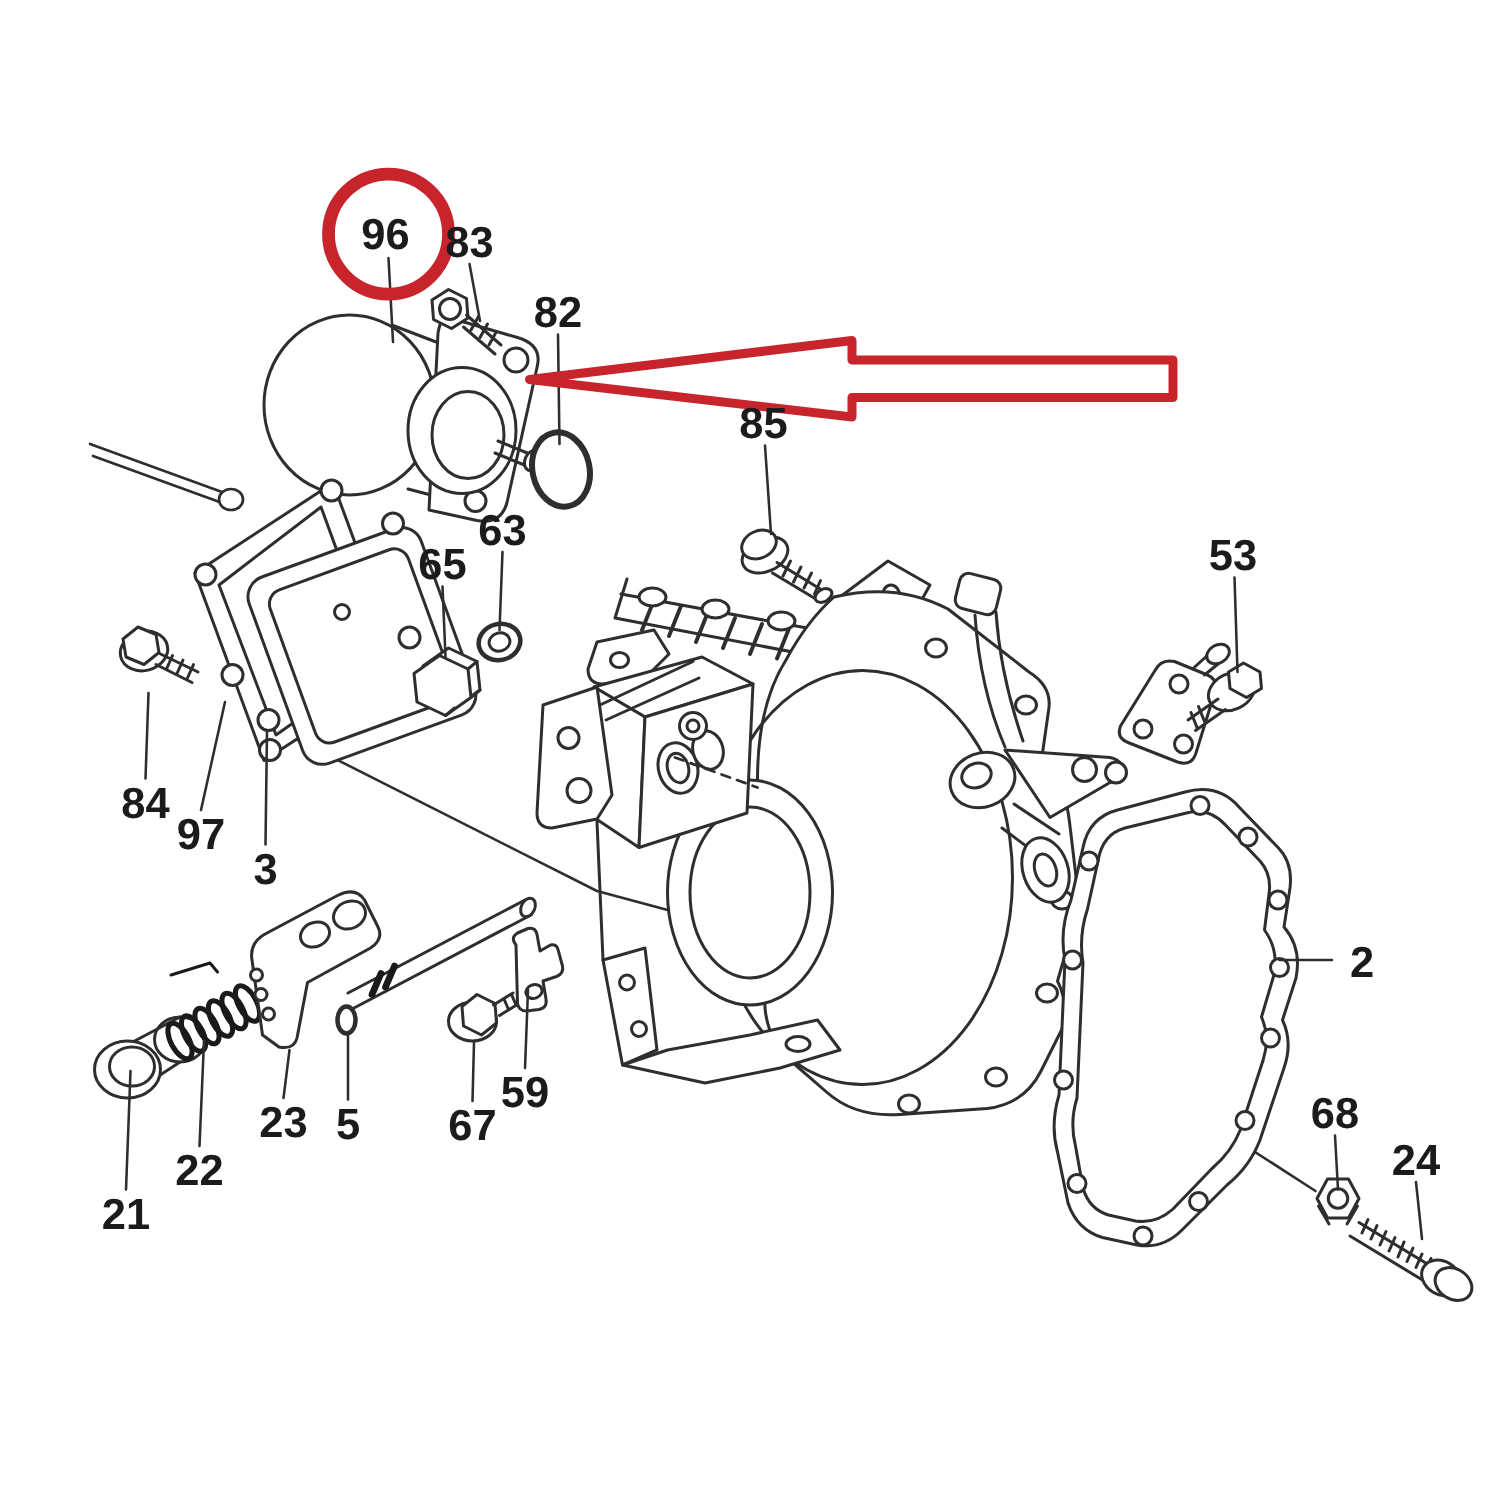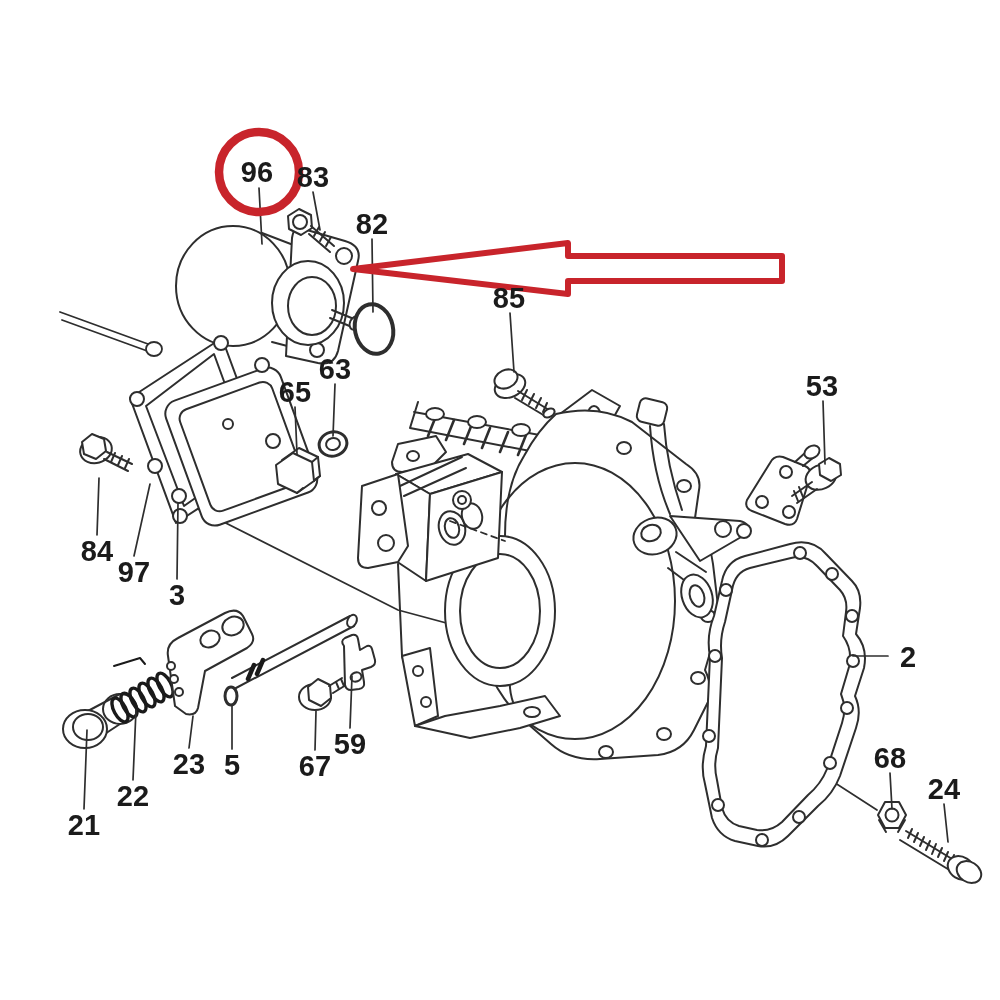--- a/index.html
+++ b/index.html
@@ -1,17 +1,17 @@
 <!DOCTYPE html>
 <html><head>
 <meta charset="utf-8">
 <style>
   html,body{margin:0;padding:0;background:#ffffff;}
   .page{width:1000px;height:956px;position:relative;background:#ffffff;overflow:hidden;
-        font-family:"Liberation Sans", sans-serif;margin-top:16px;}
+        font-family:"Liberation Sans", sans-serif;}
   svg{display:block;}
   text.callout{font-family:"Liberation Sans", sans-serif;font-weight:700;font-size:29px;}
 </style>
 </head>
 <body>
 
 <div class="page">
 <svg width="1000" height="1000" viewBox="0 0 1000 1000">
 
   <g fill="none" stroke="#2e2e2e" stroke-width="2" stroke-linejoin="round" stroke-linecap="round">

